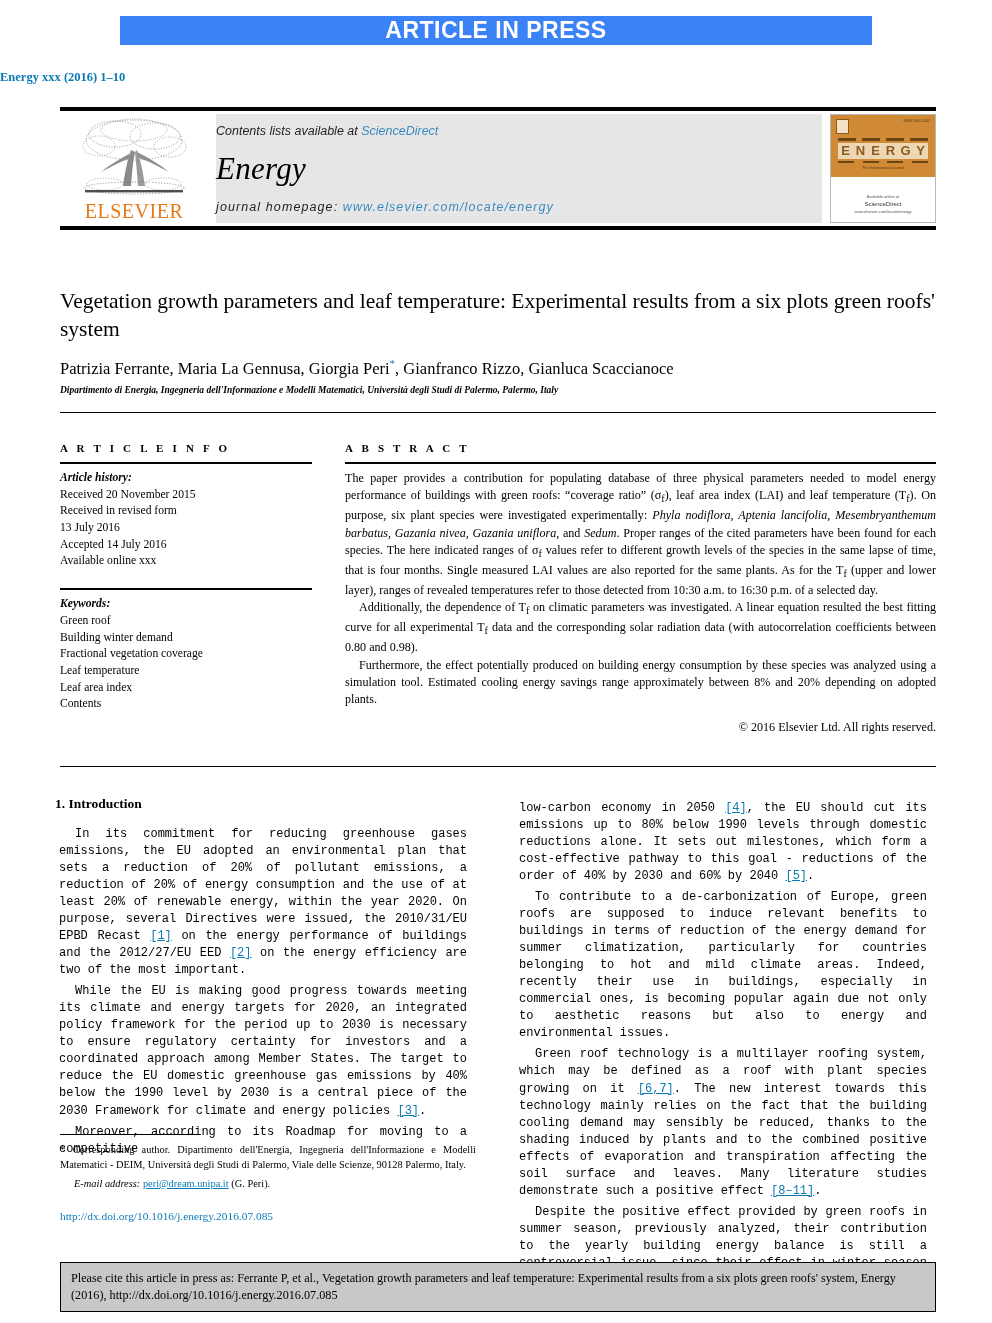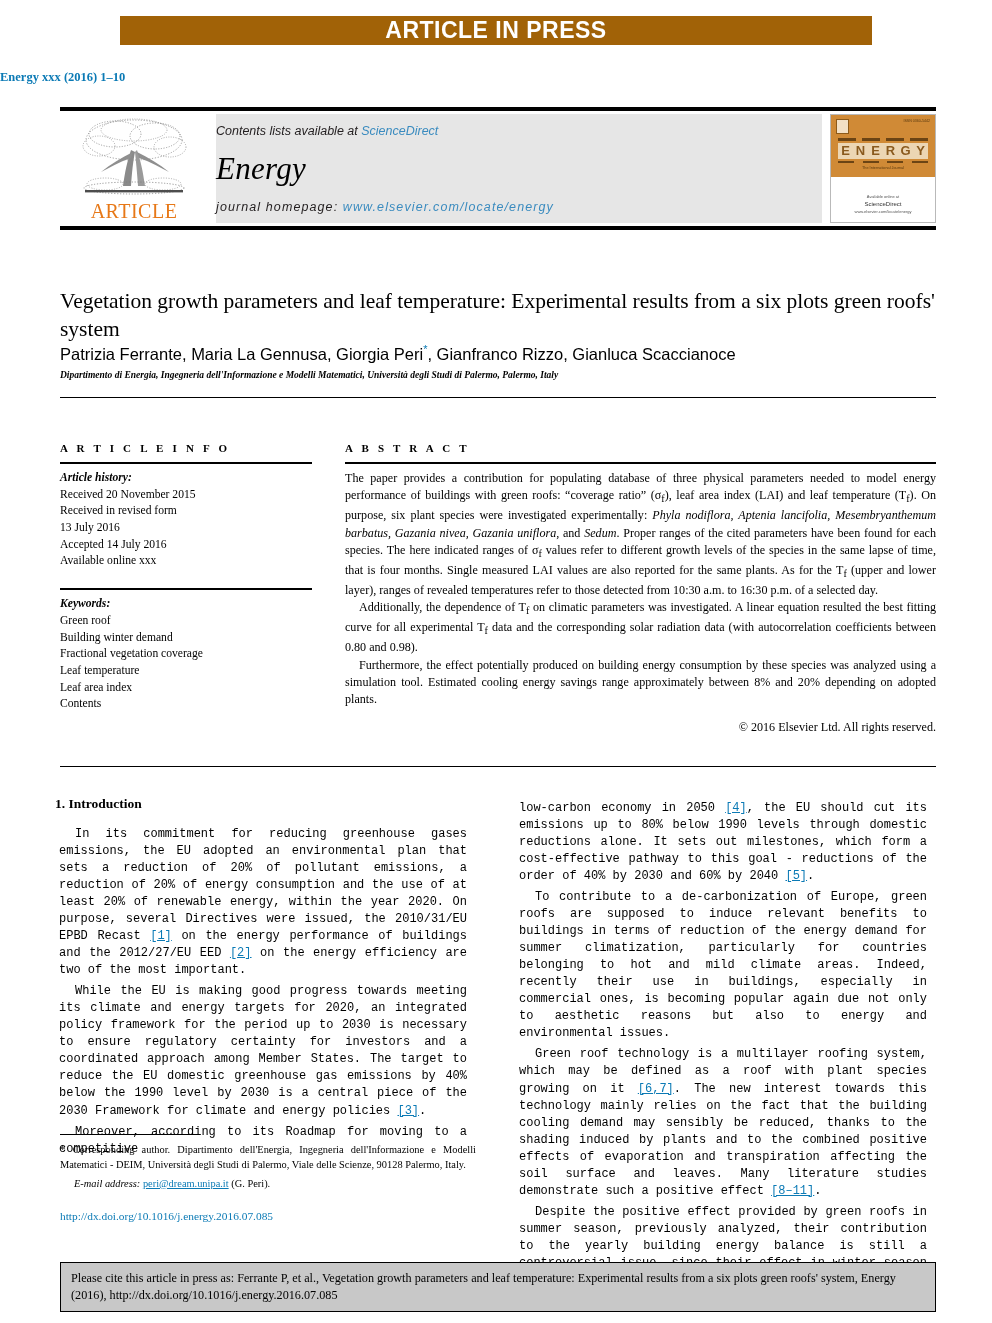--- a/index.html
+++ b/index.html
@@ -13,21 +13,21 @@
     color: #000000;
     position: relative;
     overflow: hidden;
   }
 
   
   .aip-banner {
     position: absolute;
     left: 120px; top: 16px;
     width: 752px; height: 29px;
-    background: #a16207;
+    background: #3b82f6;
     display: flex; align-items: center; justify-content: center;
   }
   .aip-banner span {
     font-family: "Liberation Sans", sans-serif;
     font-weight: bold;
     font-size: 23px;
     letter-spacing: 0.5px;
     color: #ffffff;
   }
 
@@ -163,22 +163,23 @@
   .title-block { position: absolute; left: 60px; top: 288px; width: 876px; }
   .article-title {
     font-family: "Liberation Serif", serif;
     font-size: 21.5px;
     line-height: 1.28;
     font-weight: normal;
     margin: 0;
     color: #000;
   }
   .authors {
-    font-family: Liberation Sans, sans-serif;
+    font-family: Liberation Serif, serif;
     font-size: 16.5px;
+    margin-top: 14px;
     color: #000;
   }
   .authors sup { color: #0b7ab5; font-size: 11px; }
   .affiliation {
     font-family: "Liberation Serif", serif;
     font-style: italic;
     font-weight: bold;
     font-size: 9.5px;
     margin-top: 6px;
     color: #000;
@@ -321,21 +322,21 @@
         <path d="M56 36 C52 48 50 58 48 72 L56 72 C57 58 58 48 60 38 Z" fill="#8a8a8a"></path>
         <path d="M62 36 C66 48 68 58 70 72 L63 72 C62 58 61 48 60 38 Z" fill="#9a9a9a"></path>
         <path d="M58 38 C46 44 36 50 26 58 C34 54 44 48 56 44 Z" fill="#8f8f8f"></path>
         <path d="M62 38 C74 44 84 50 94 58 C86 54 76 48 64 44 Z" fill="#8f8f8f"></path>
         <ellipse cx="59" cy="74" rx="50" ry="6" fill="none" stroke="#7f7f7f" stroke-width="0.8" stroke-dasharray="1.2 1.7"></ellipse>
         <ellipse cx="30" cy="70" rx="18" ry="6" fill="none" stroke="#8a8a8a" stroke-width="0.7" stroke-dasharray="1 1.5"></ellipse>
         <ellipse cx="88" cy="70" rx="18" ry="6" fill="none" stroke="#8a8a8a" stroke-width="0.7" stroke-dasharray="1 1.5"></ellipse>
         <rect x="10" y="76" width="98" height="2.4" fill="#4d4d4d"></rect>
       </g>
     </svg>
-    <div class="elsevier-word">ARTICLE</div>
+    <div class="elsevier-word">ELSEVIER</div>
   </div>
 
   <div class="masthead-center">
     <div class="contents-line">
       <span>Contents lists available at </span><a class="link" href="#">ScienceDirect</a>
     </div>
     <div class="journal-name">Energy</div>
     <div class="homepage-line">
       <span>journal homepage: </span><a class="link" href="#">www.elsevier.com/locate/energy</a>
     </div>

